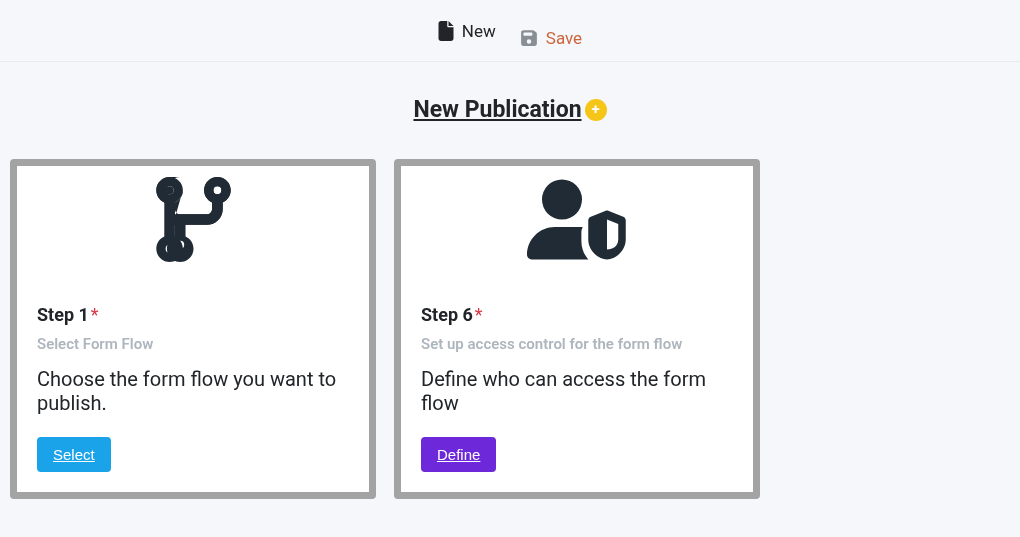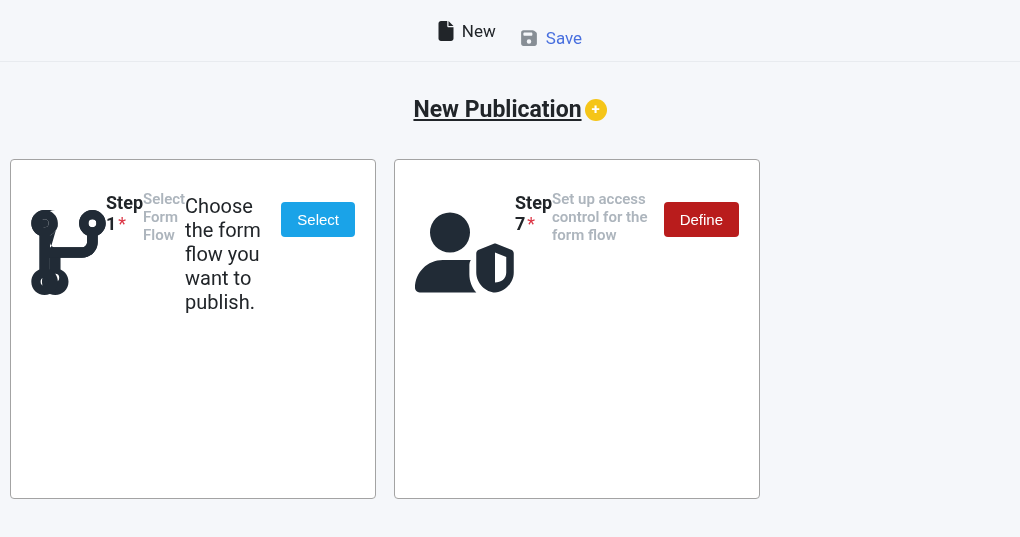--- a/index.html
+++ b/index.html
@@ -23,21 +23,21 @@
     .toolbar-item {
       display: flex;
       align-items: center;
       gap: 8px;
       font-size: 17px;
       color: #212529;
       cursor: pointer;
       user-select: none;
     }
     .toolbar-item.disabled {
-      color: #1d4ed8;
+      color: #c2410c;
       cursor: default;
       opacity: 0.8;
       margin-top: 14px;
     }
     .icon { display: inline-flex; }
     .page-title-wrap {
       display: flex;
       align-items: center;
       justify-content: center;
       gap: 3px;
@@ -62,26 +62,27 @@
       font-weight: 700;
       line-height: 1;
     }
     .cards {
       display: flex;
       gap: 18px;
       padding: 0 10px;
     }
     .card {
       background: #fff;
-      border: 1px solid #a3a3a3;
+      border: 7px solid #a3a3a3;
       border-radius: 4px;
       width: 366px;
       height: 340px;
       padding: 20px 20px;
       display: flex;
+      flex-direction: column;
       justify-content: flex-end;
     }
     .card-icon-area {
       flex: 0 0 auto;
       display: flex;
       align-items: center;
       justify-content: center;
       height: 145px;
     }
     .card-icon-area svg { fill: #212b36; }
@@ -106,23 +107,24 @@
     .btn {
       margin-top: 22px;
       align-self: flex-start;
       border: none;
       border-radius: 4px;
       background: #1aa3e8;
       color: #fff;
       font-size: 15px;
       padding: 9px 16px;
       cursor: pointer;
+      text-decoration: underline;
     }
     .btn.light {
-      background: #b91c1c;
+      background: #6d28d9;
     }
   </style>
 </head>
 <body>
 
 <div class="toolbar">
   <div class="toolbar-item">
     <span class="icon">
       <svg width="16" height="20" viewBox="0 0 384 512">
           <path fill="#212529" d="M224 0H64C28.7 0 0 28.7 0 64v384c0 35.3 28.7 64 64 64h256c35.3 0 64-28.7 64-64V160H256c-17.7 0-32-14.3-32-32V0zm32 0v128h128L256 0z"></path>
@@ -167,19 +169,20 @@
   <div class="card">
     <div class="card-icon-area">
       <span class="icon">
         <svg width="100" height="85" viewBox="0 0 640 512">
             <path d="M224 256a128 128 0 1 0 0-256 128 128 0 1 0 0 256zm-45.7 48C79.8 304 0 383.8 0 482.3 0 498.7 13.3 512 29.7 512h293.1c-3.1-8.8-3.7-18.4-1.4-27.8l15-60.1c2.8-11.3 8.6-21.5 16.8-29.7l40.3-40.3c-32.1-31-75.7-50.1-123.9-50.1H178.3zM528 240c13.3 0 24 10.7 24 24v8h64l24 48v40c0 13.3-10.7 24-24 24h-8c0 26.5-21.5 48-48 48s-48-21.5-48-48H432c0 26.5-21.5 48-48 48s-48-21.5-48-48 21.5-48 48-48h176v-48h-56c-13.3 0-24-10.7-24-24s10.7-24 24-24h24z" opacity="0"></path>
         <path d="M224 256a128 128 0 1 0 0-256 128 128 0 1 0 0 256zm-45.7 48C79.8 304 0 383.8 0 482.3 0 498.7 13.3 512 29.7 512h362.8c-27.5-31.3-44.5-72.3-44.5-117.3V338.1c0-12.3 3.2-24.2 9.1-34.6-20.4 .3-40.2 .5-59.4 .5H178.3zM616 238.6l-96-38.4c-5.1-2-10.7-2-15.8 0l-96 38.4c-9.7 3.9-16.2 13.3-16.2 23.8V384c0 70.7 64 128 120 128s120-57.3 120-128V262.4c0-10.4-6.5-19.9-16.2-23.8zM512 448V256l72 28.8V384c0 41.4-33.6 64-72 64z"></path>
           </svg>
       </span>
     </div>
     <div class="step-label">
-      <span>Step 7</span><span class="req">*</span>
+      <span>Step 6</span><span class="req">*</span>
     </div>
     <div class="subtle">Set up access control for the form flow</div>
+    <div class="desc">Define who can access the form flow</div>
     <button class="btn light">Define</button>
   </div>
 
 </div>
 
 </body></html>

